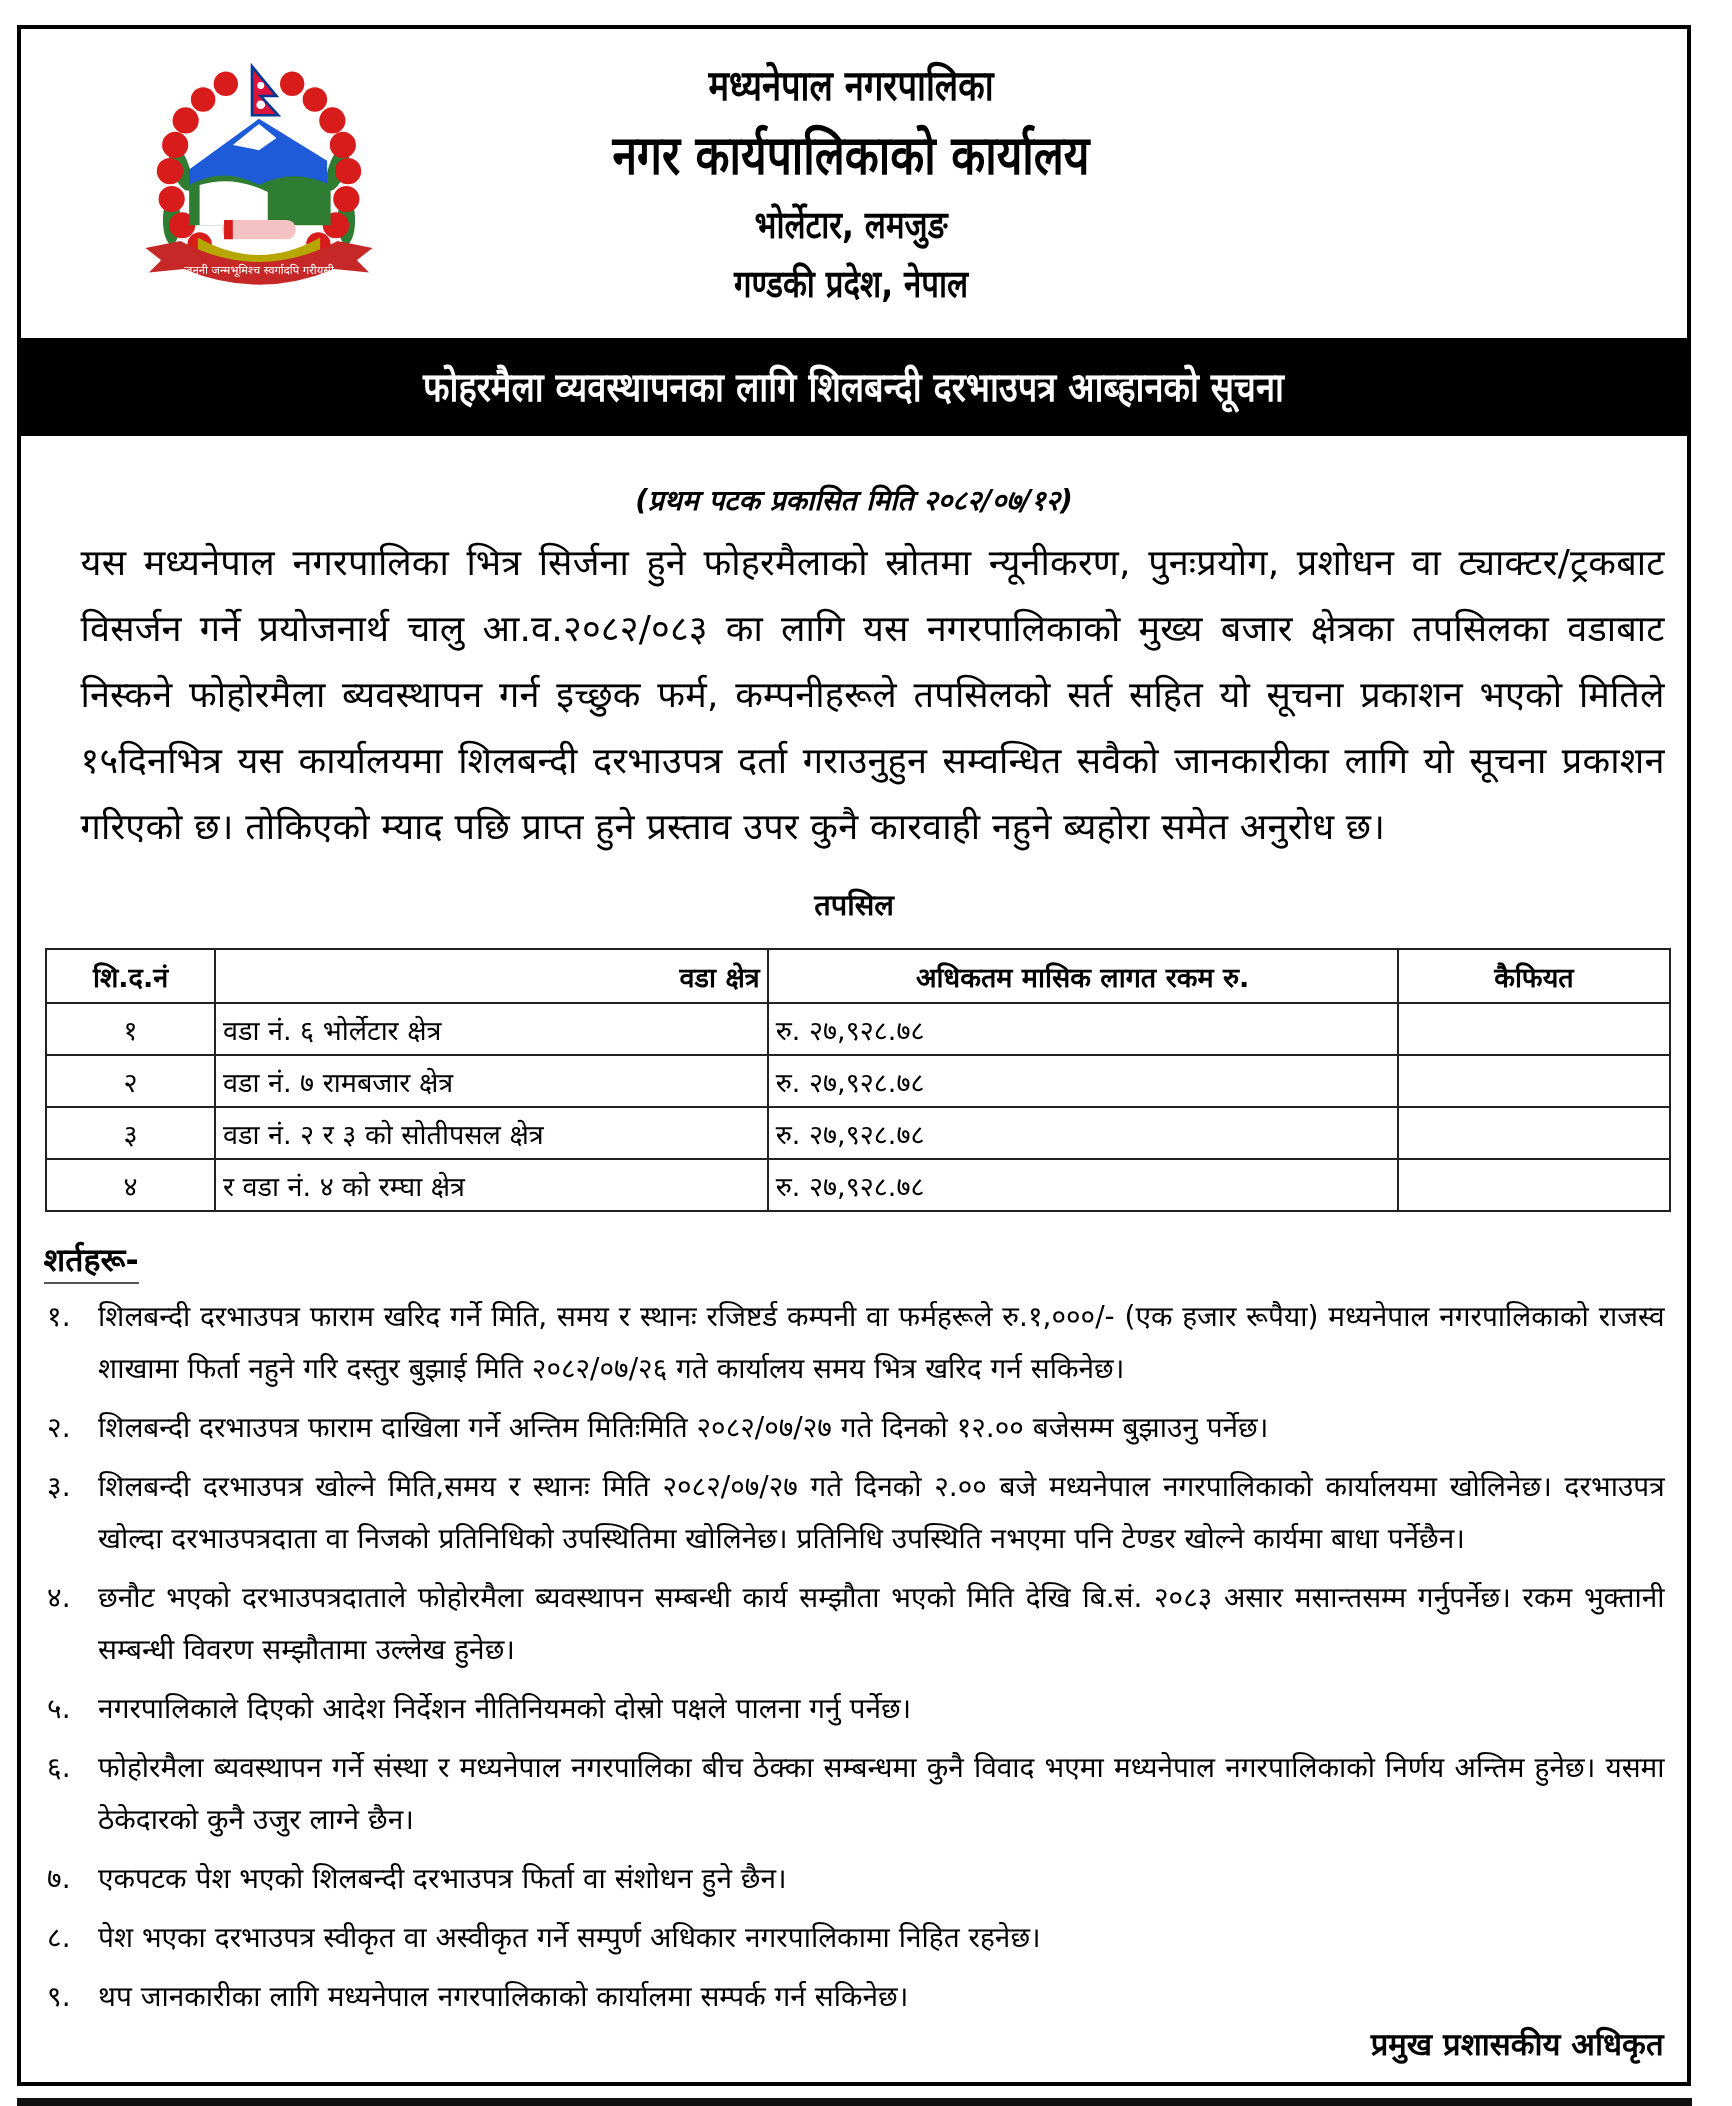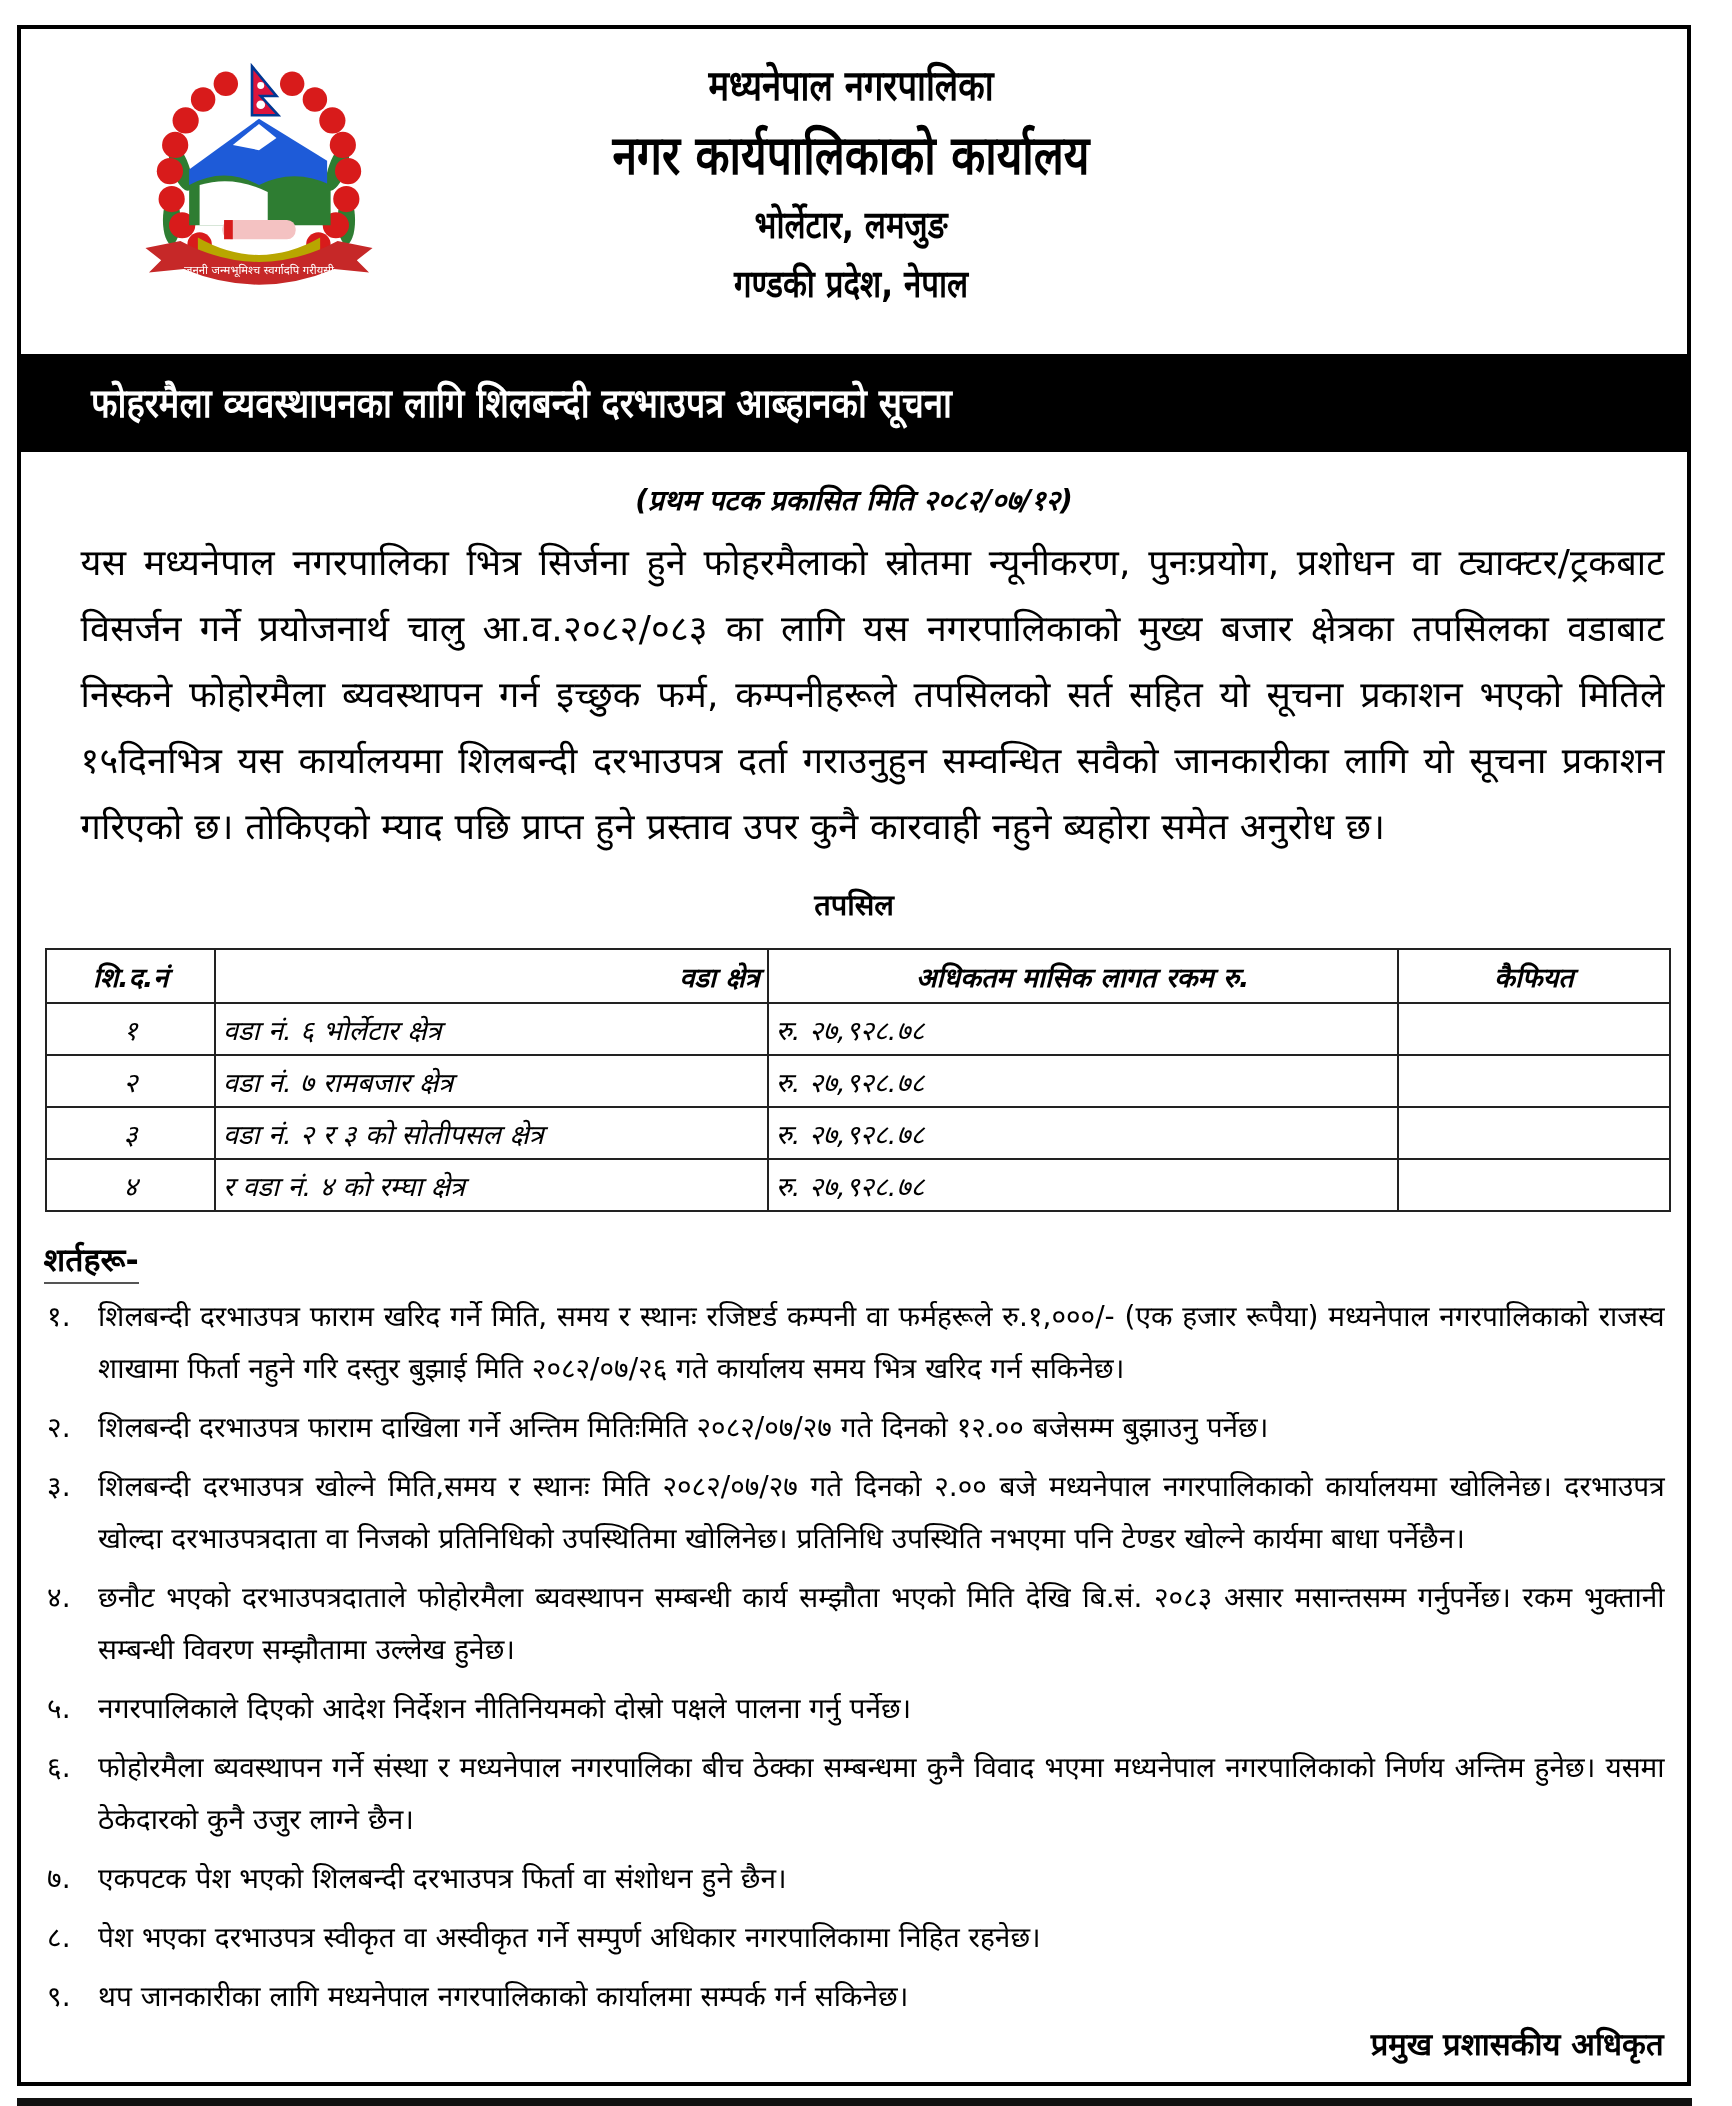--- a/index.html
+++ b/index.html
@@ -15,34 +15,34 @@
   .header { position: absolute; left: 0; top: 0; width: 1666px; height: 305px; }
   .emblem { position: absolute; left: 107px; top: 24.5px; width: 262px; height: 236px; }
   .header-text { position: absolute; left: 332px; top: 26px; width: 996px; text-align: center; }
   .h-line { font-weight: bold; transform: scaleX(0.82); transform-origin: center; white-space: nowrap; }
   .h1 { font-size: 42px; line-height: 61px; }
   .h2 { font-size: 54px; line-height: 80px; }
   .h3 { font-size: 38px; line-height: 59px; }
   .h4 { font-size: 38px; line-height: 59px; }
 
   
-  .title-band { position: absolute; left: 0; top: 325px; width: 1666px; height: 98px;
-                background: #000; color: #fff; text-align: left; }
+  .title-band { position: absolute; left: 0; top: 309px; width: 1666px; height: 98px;
+                background: #000; color: #fff; text-align: center; }
   .title-band span { display: inline-block; font-size: 40px; font-weight: bold; line-height: 98px;
                      transform: scaleX(0.86); white-space: nowrap; }
 
   .content { position: absolute; left: 23px; top: 407px; width: 1621px; }
   .pub-date { text-align: center; font-size: 28px; font-weight: bold; margin-top: 45px; line-height: 40px; font-style: italic; }
   .intro { font-size: 36px; line-height: 66px; text-align: justify; margin-top: 8.7px; letter-spacing: 0.2px; margin-left: 37px; }
 
   .tapsil { text-align: center; font-size: 29px; font-weight: bold; margin-top: 19px; line-height: 52px; }
 
   table.schedule { border-collapse: collapse; width: 1626px; margin-top: 17.5px; margin-left: 1.7px;
                    font-size: 27px; }
-  table.schedule th, table.schedule td { border: 2.6px solid #222; height: 50px; padding: 0 7px; font-style: italic; }
+  table.schedule th, table.schedule td { border: 2.6px solid #222; height: 50px; padding: 0 7px; }
   table.schedule th { font-weight: bold; text-align: center; height: 52px; }
   .c-sn { width: 155px; text-align: center; }
   .c-ward { width: 550px; text-align: left; }
   .c-amt { width: 629px; text-align: left; }
   .c-remark { width: 262px; }
 
   .cond-head { font-size: 32px; font-weight: bold; margin-top: 26px; line-height: 44px;
                display: inline-block; border-bottom: 2.6px solid #555; }
   ol.conditions { list-style: none; margin: 7px 0 0 0; padding: 0; font-size: 28px; }
   ol.conditions li { display: flex; line-height: 52px; margin-bottom: 7px; }

